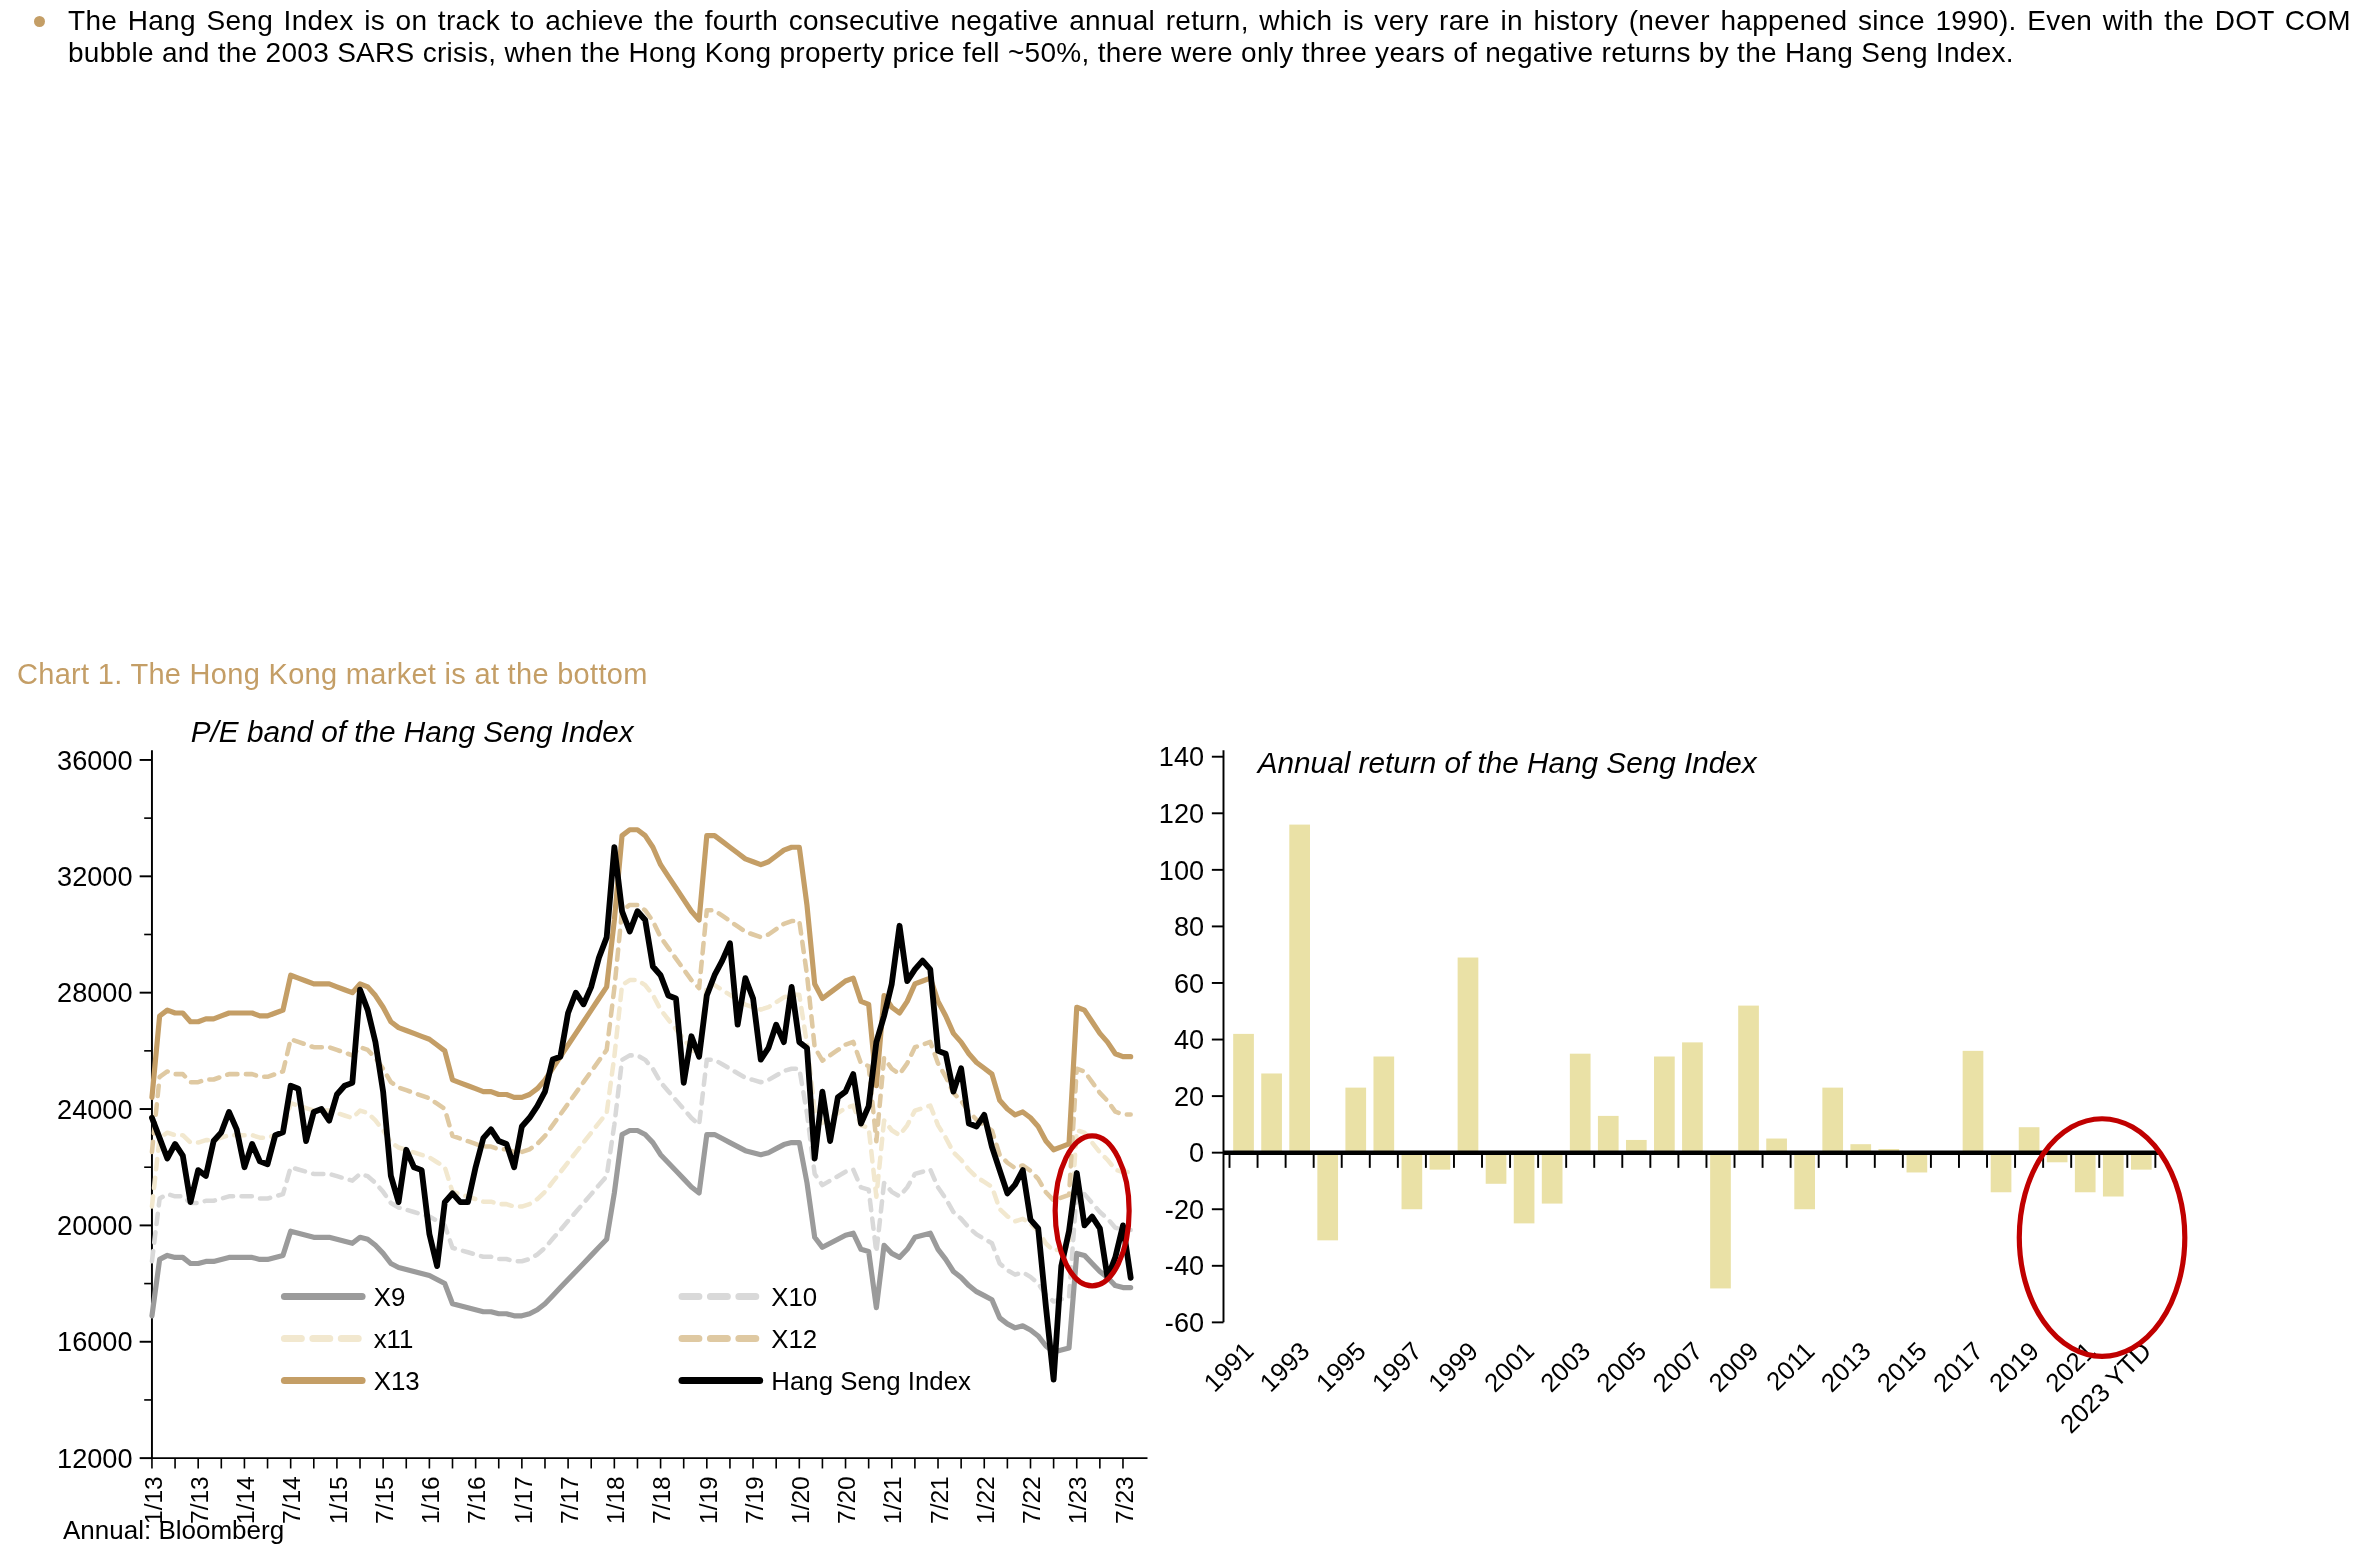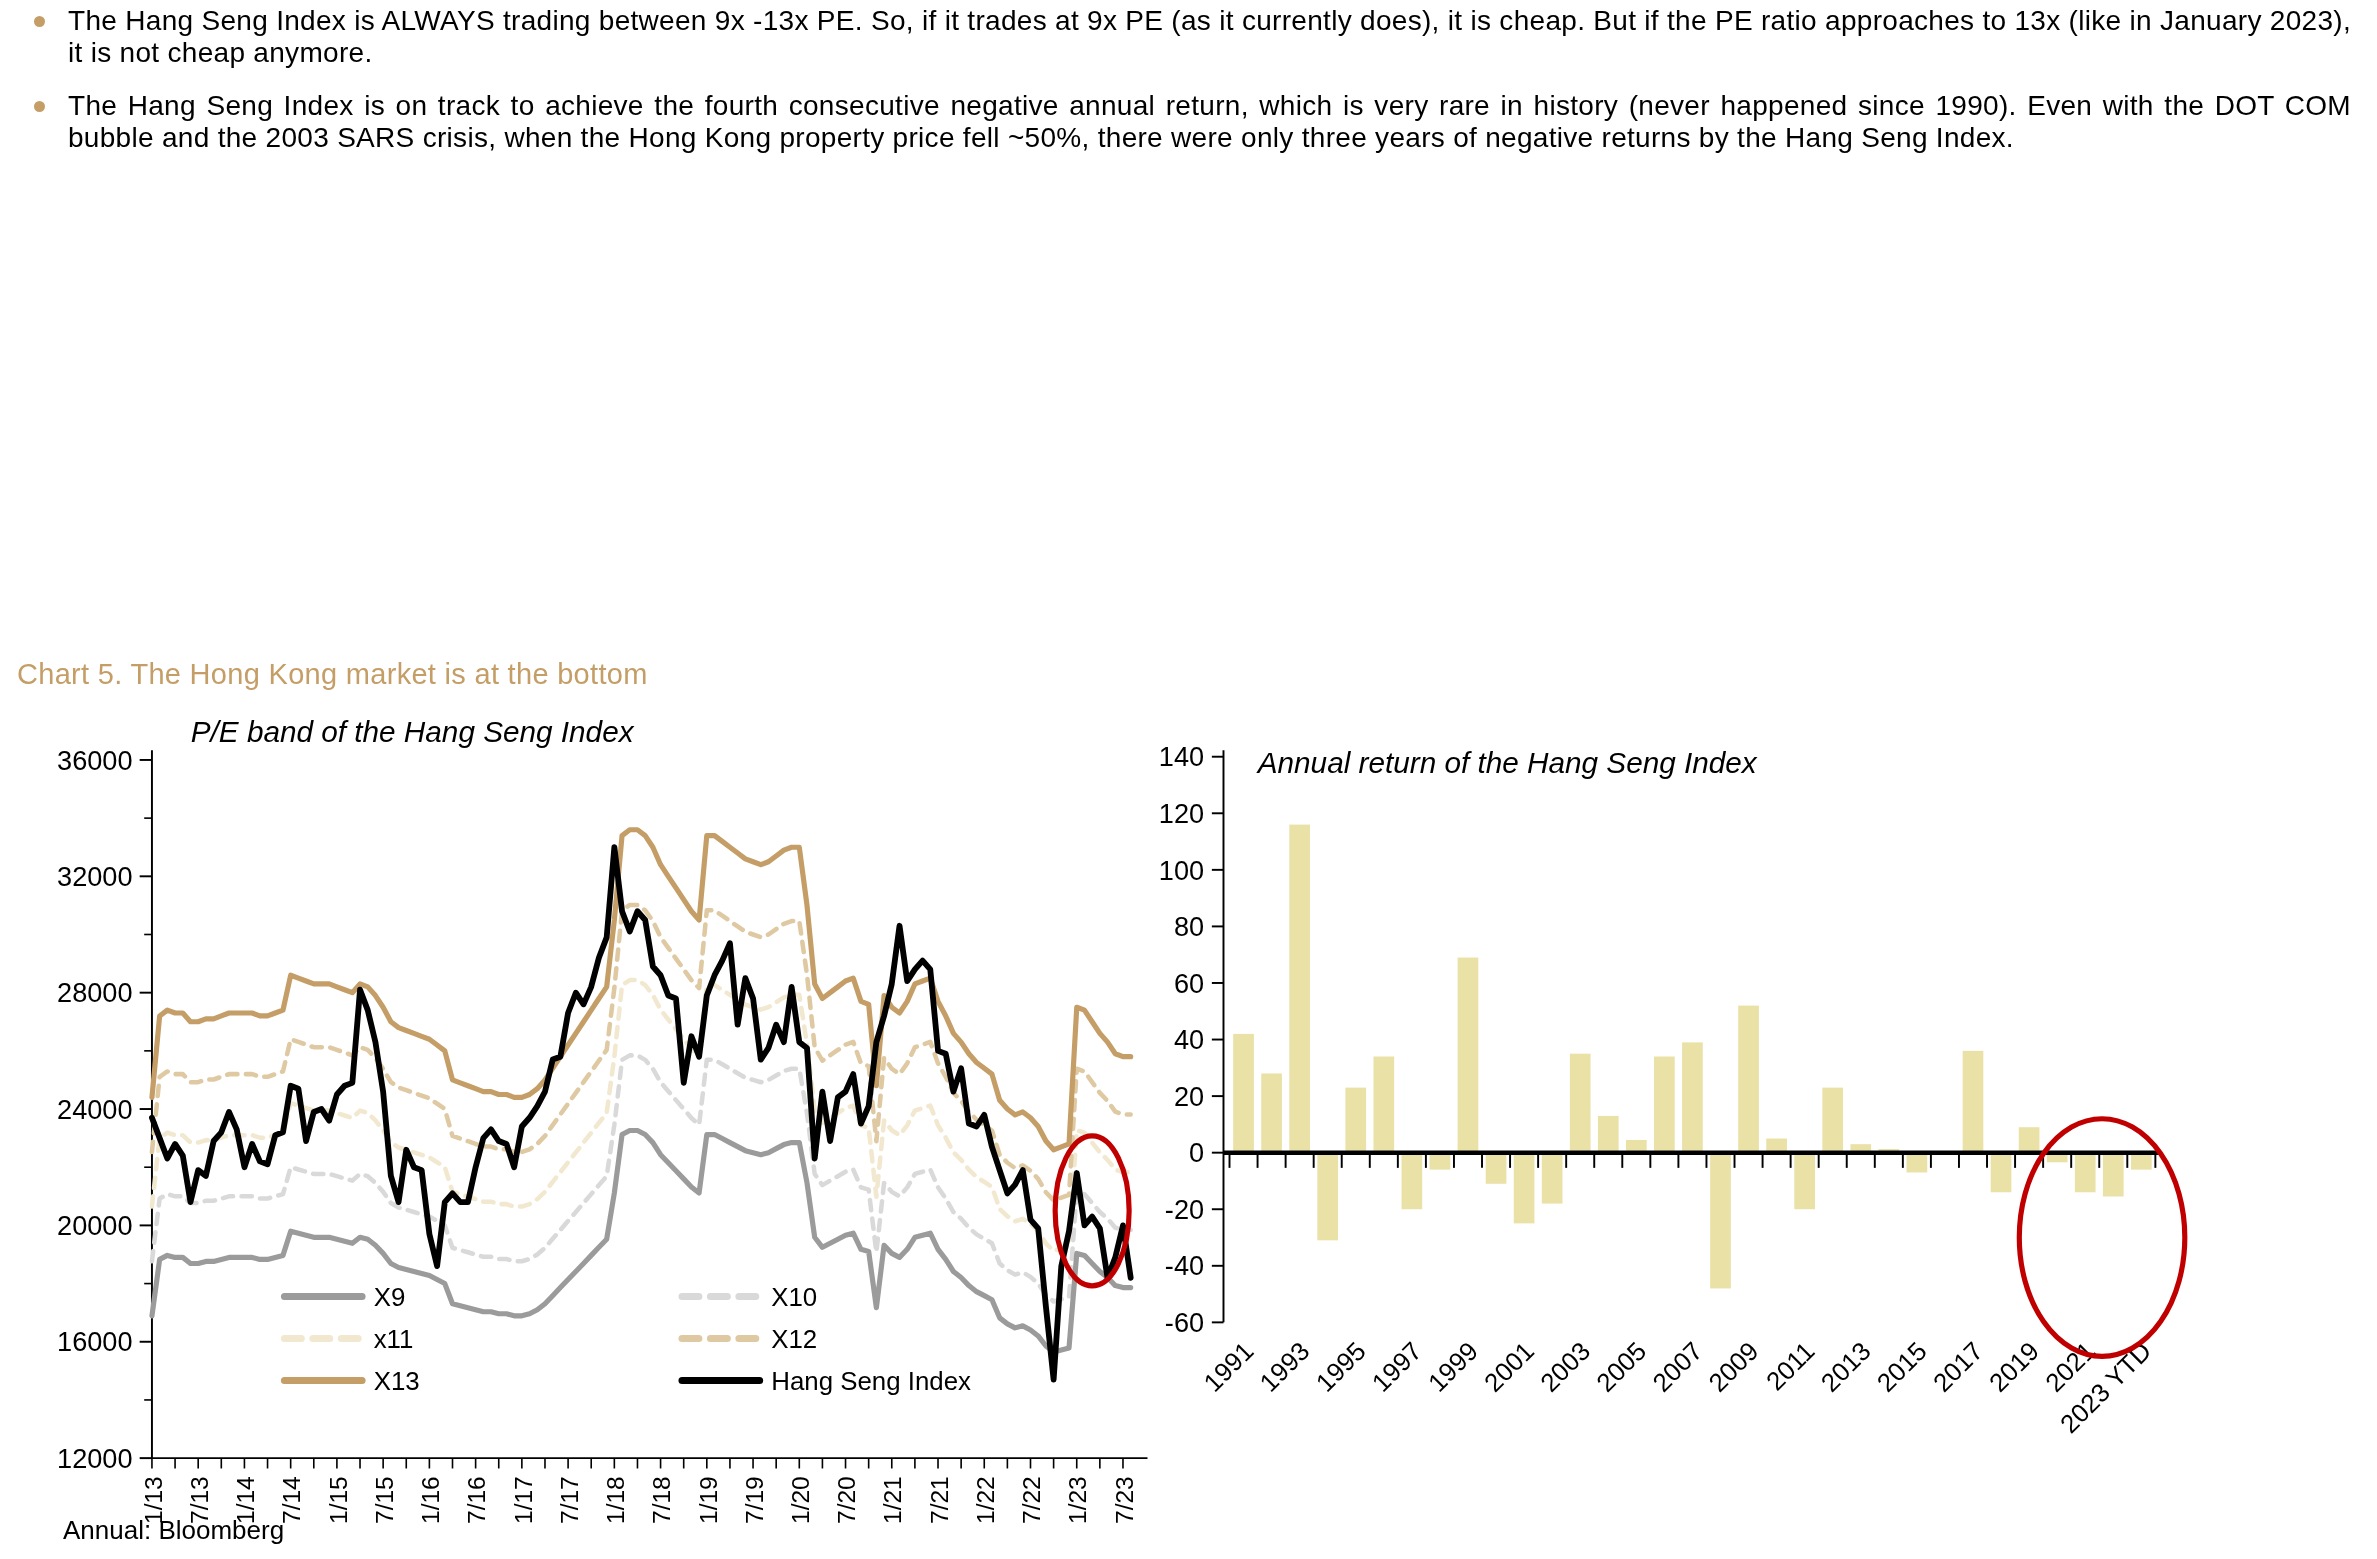--- a/index.html
+++ b/index.html
@@ -31,29 +31,25 @@
   #left-chart{left:0;top:705px;}
   #right-chart{left:1125px;top:705px;}
   svg text{font-family:"Liberation Sans", sans-serif;}
 </style>
 </head>
 <body>
 
 <div class="bullets">
   <div class="bullet">
     <span class="dot" style="background: rgb(196, 158, 102);"></span>
-    <span class="btext">The Hang Seng Index is ALWAYS trading between 9x -13x PE. So, if it trades at 9x PE (as it currently does), it is cheap. But if the PE ratio approaches to 13x (like in January 2023), it is not cheap anymore.</span>
-  </div>
-  <div class="bullet">
-    <span class="dot" style="background: rgb(196, 158, 102);"></span>
     <span class="btext">The Hang Seng Index is on track to achieve the fourth consecutive negative annual return, which is very rare in history (never happened since 1990). Even with the DOT COM bubble and the 2003 SARS crisis, when the Hong Kong property price fell ~50%, there were only three years of negative returns by the Hang Seng Index.</span>
   </div>
 </div>
 
-<div class="chart6-title" style="color: rgb(196, 158, 102);">Chart 5. The Hong Kong market is at the bottom</div>
+<div class="chart6-title" style="color: rgb(196, 158, 102);">Chart 1. The Hong Kong market is at the bottom</div>
 
 <svg id="left-chart" width="1196" height="821" viewBox="0 1090 1850 1270">
     <text x="295" y="1147" font-size="46" fill="#000" font-style="italic">P/E band of the Hang Seng Index</text>
     <g>
       <line x1="235" y1="1160" x2="235" y2="2255" stroke="#000" stroke-width="3"></line>
       <line x1="235" y1="2255" x2="1775" y2="2255" stroke="#000" stroke-width="3"></line>
       <line x1="216" y1="2255" x2="235" y2="2255" stroke="#000" stroke-width="3"></line>
       <text x="205" y="2270" font-size="42" fill="#000" text-anchor="end">12000</text>
       <line x1="216" y1="2075" x2="235" y2="2075" stroke="#000" stroke-width="3"></line>
       <text x="205" y="2090" font-size="42" fill="#000" text-anchor="end">16000</text>

